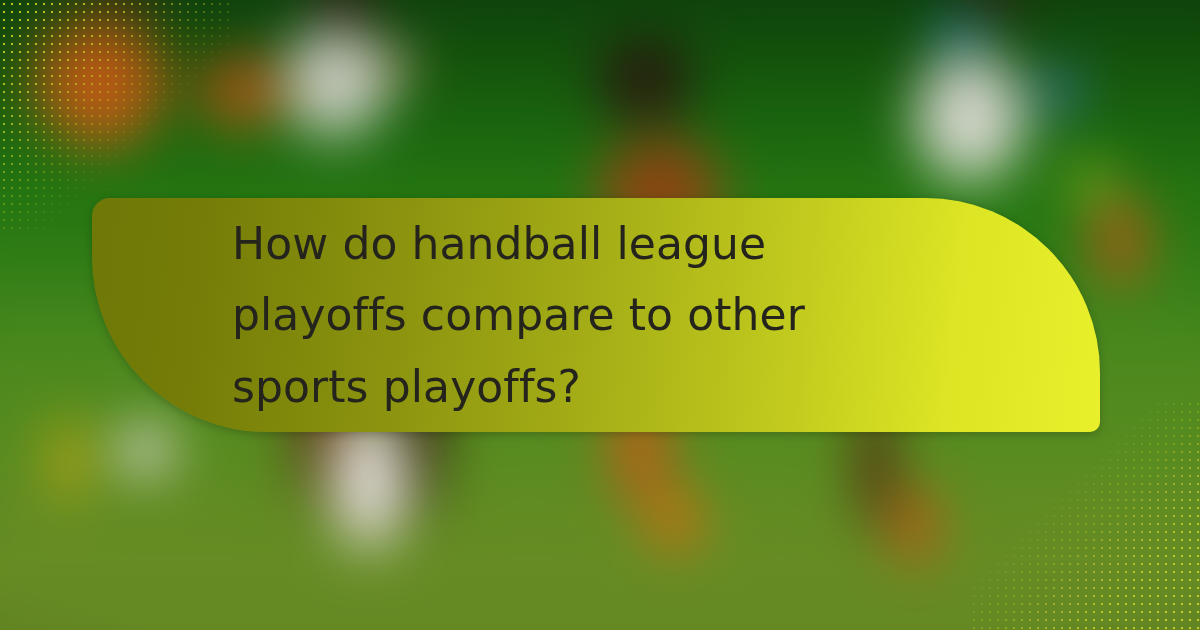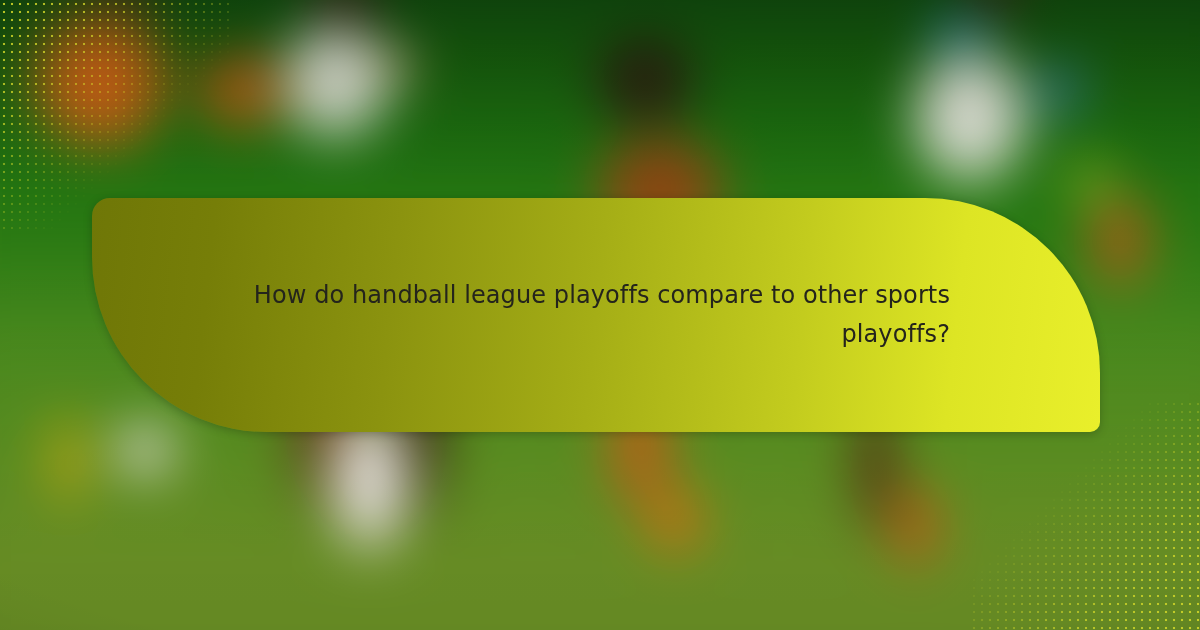--- a/index.html
+++ b/index.html
@@ -117,23 +117,23 @@
     box-shadow: 0 2px 10px rgba(0,0,0,0.22);
     display: flex;
     align-items: center;
     justify-content: center;
     box-sizing: border-box;
     padding: 0 150px 0 140px;
   }
 
   .card-title {
     margin: 0;
-    text-align: right;
+    text-align: left;
     font-family: "DejaVu Sans", sans-serif;
-    font-size: 24px;
+    font-size: 44px;
     font-weight: 400;
     line-height: 1.62;
     color: #24241c;
     letter-spacing: 0.1px;
     max-width: 770px;
   }
 </style>
 </head>
 <body>
 

